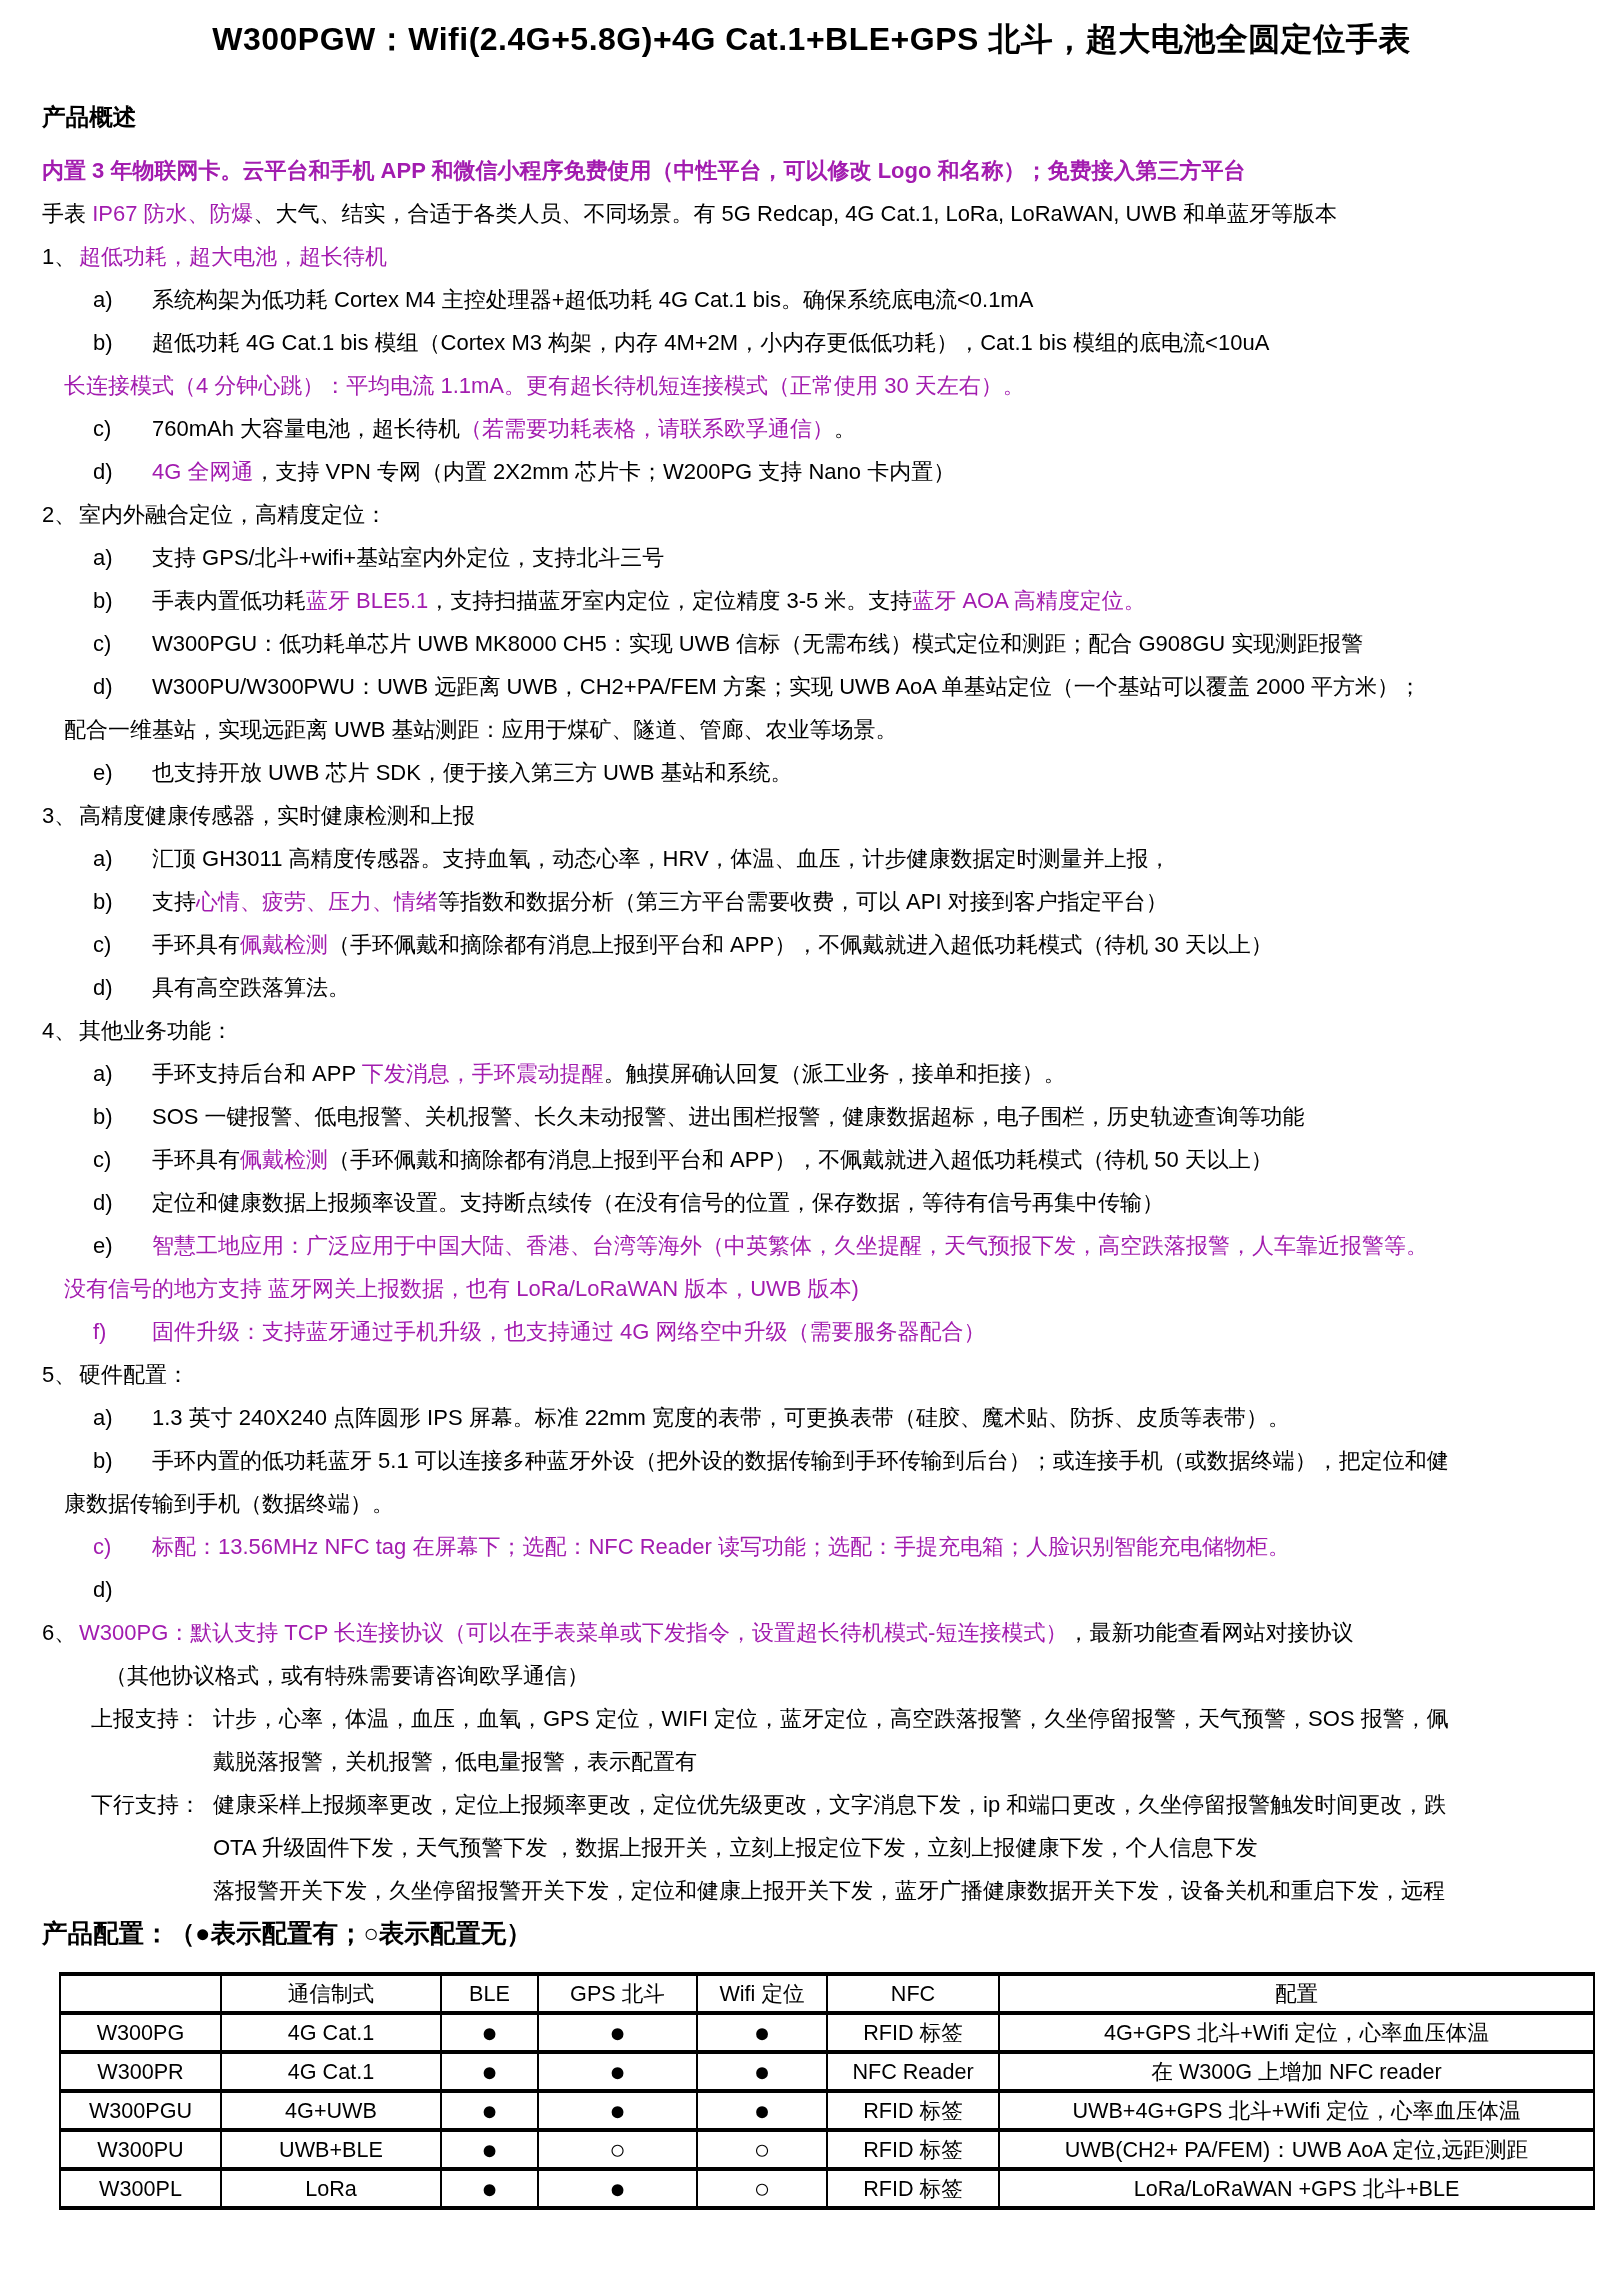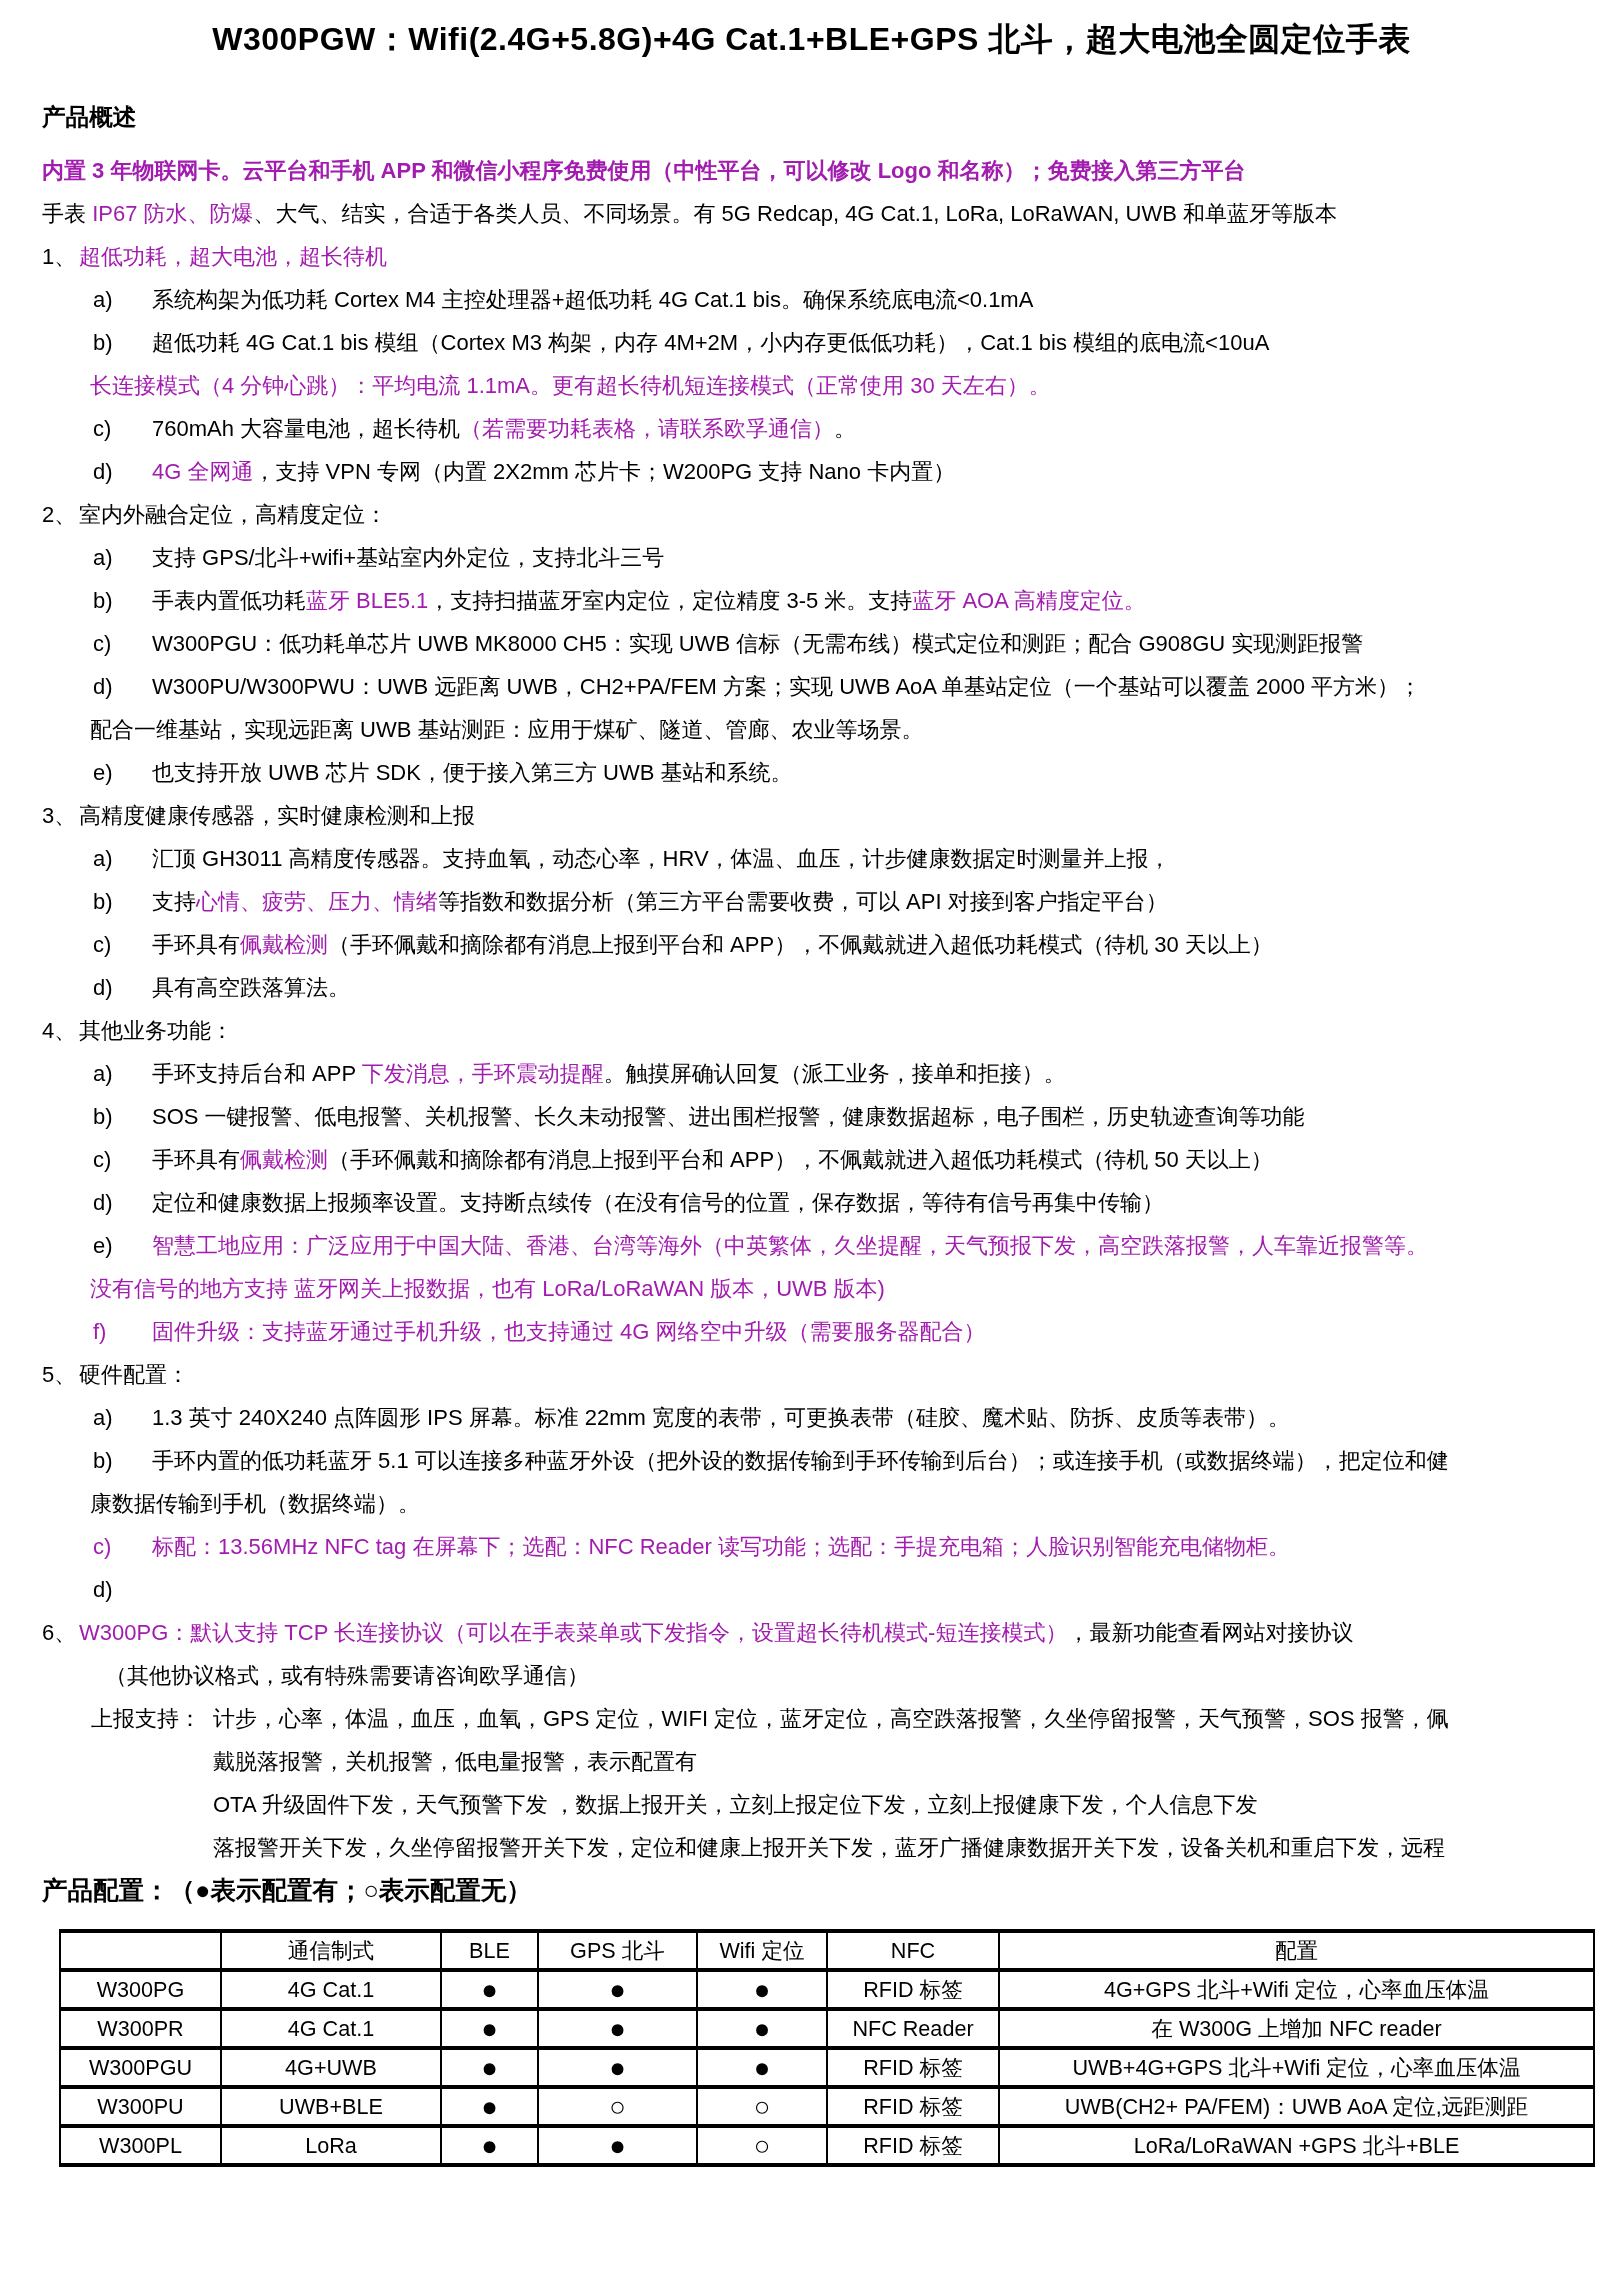--- a/index.html
+++ b/index.html
@@ -35,21 +35,21 @@
     font-size: 22px;
     white-space: nowrap;
   }
   .line .marker { position: absolute; top: 0; }
 
   .flush      { padding-left: 42px; }
   .num        { padding-left: 79px; }
   .num   .marker   { left: 42px; }
   .alpha      { padding-left: 152px; }
   .alpha .marker   { left: 93px; }
-  .cont       { padding-left: 90px; }
+  .cont       { padding-left: 64px; }
   .note       { padding-left: 105px; }
   .label      { padding-left: 213px; }
   .label .marker   { left: 91px; }
   .labelcont  { padding-left: 213px; }
   .config     { padding-left: 42px; font-size: 25.5px; font-weight: bold; }
 
   .red { color: #a21caf; }
   .b   { font-weight: bold; }
 
   table.config-table {
@@ -119,20 +119,21 @@
       <div class="line num"><span class="marker">5、</span><span>硬件配置：</span></div>
       <div class="line alpha"><span class="marker">a)</span><span>1.3 英寸 240X240 点阵圆形 IPS 屏幕。标准 22mm 宽度的表带，可更换表带（硅胶、魔术贴、防拆、皮质等表带）。</span></div>
       <div class="line alpha"><span class="marker">b)</span><span>手环内置的低功耗蓝牙 5.1 可以连接多种蓝牙外设（把外设的数据传输到手环传输到后台）；或连接手机（或数据终端），把定位和健</span></div>
       <div class="line cont"><span>康数据传输到手机（数据终端）。</span></div>
       <div class="line alpha"><span class="marker red">c)</span><span class="red">标配：13.56MHz NFC tag 在屏幕下；选配：NFC Reader 读写功能；选配：手提充电箱；人脸识别智能充电储物柜。</span></div>
       <div class="line alpha"><span class="marker">d)</span></div>
       <div class="line num"><span class="marker">6、</span><span class="red">W300PG：默认支持 TCP 长连接协议（可以在手表菜单或下发指令，设置超长待机模式-短连接模式）</span><span>，最新功能查看网站对接协议</span></div>
       <div class="line note"><span>（其他协议格式，或有特殊需要请咨询欧孚通信）</span></div>
       <div class="line label"><span class="marker">上报支持：</span><span>计步，心率，体温，血压，血氧，GPS 定位，WIFI 定位，蓝牙定位，高空跌落报警，久坐停留报警，天气预警，SOS 报警，佩</span></div>
       <div class="line labelcont"><span>戴脱落报警，关机报警，低电量报警，表示配置有</span></div>
+      <div class="line label"><span class="marker">下行支持：</span><span>健康采样上报频率更改，定位上报频率更改，定位优先级更改，文字消息下发，ip 和端口更改，久坐停留报警触发时间更改，跌</span></div>
       <div class="line labelcont"><span>OTA 升级固件下发，天气预警下发 ，数据上报开关，立刻上报定位下发，立刻上报健康下发，个人信息下发</span></div>
       <div class="line labelcont"><span>落报警开关下发，久坐停留报警开关下发，定位和健康上报开关下发，蓝牙广播健康数据开关下发，设备关机和重启下发，远程</span></div>
       <div class="line config"><span class="b">产品配置：</span><span class="b">（●表示配置有；○表示配置无）</span></div>
     </div>
 
   <table class="config-table">
     <colgroup>
       <col class="col-model">
         <col class="col-comm">
         <col class="col-ble">

